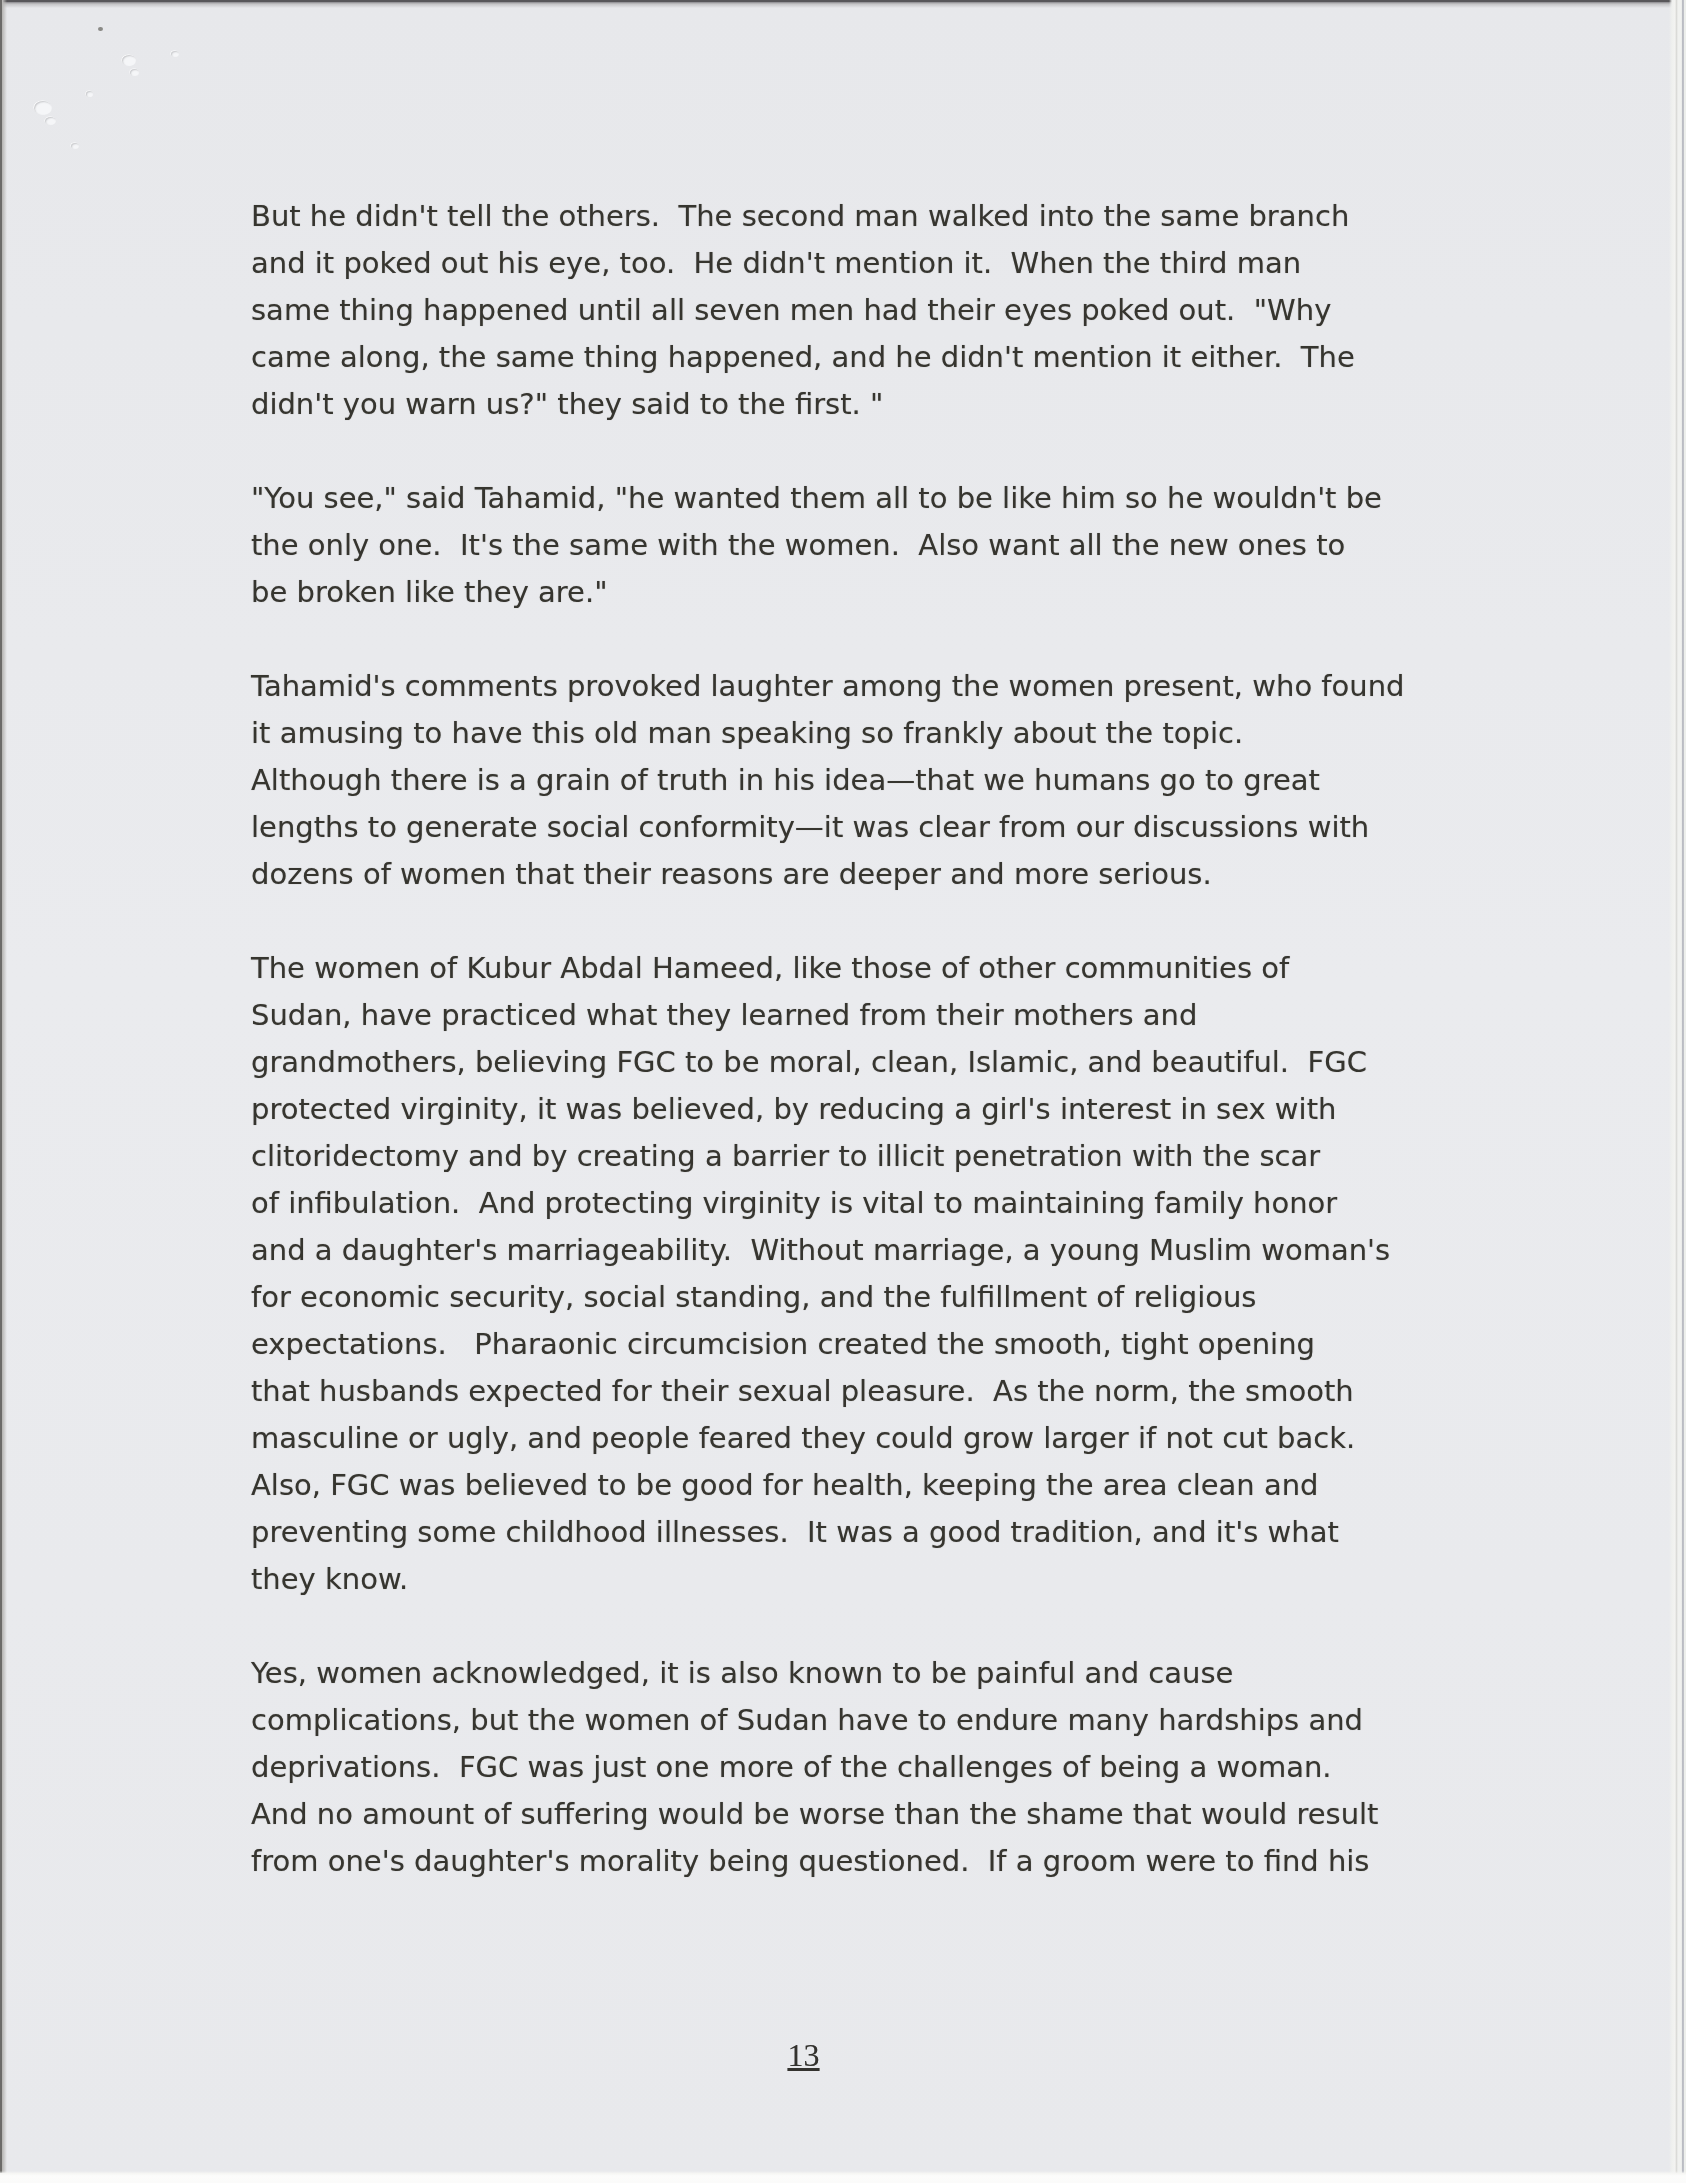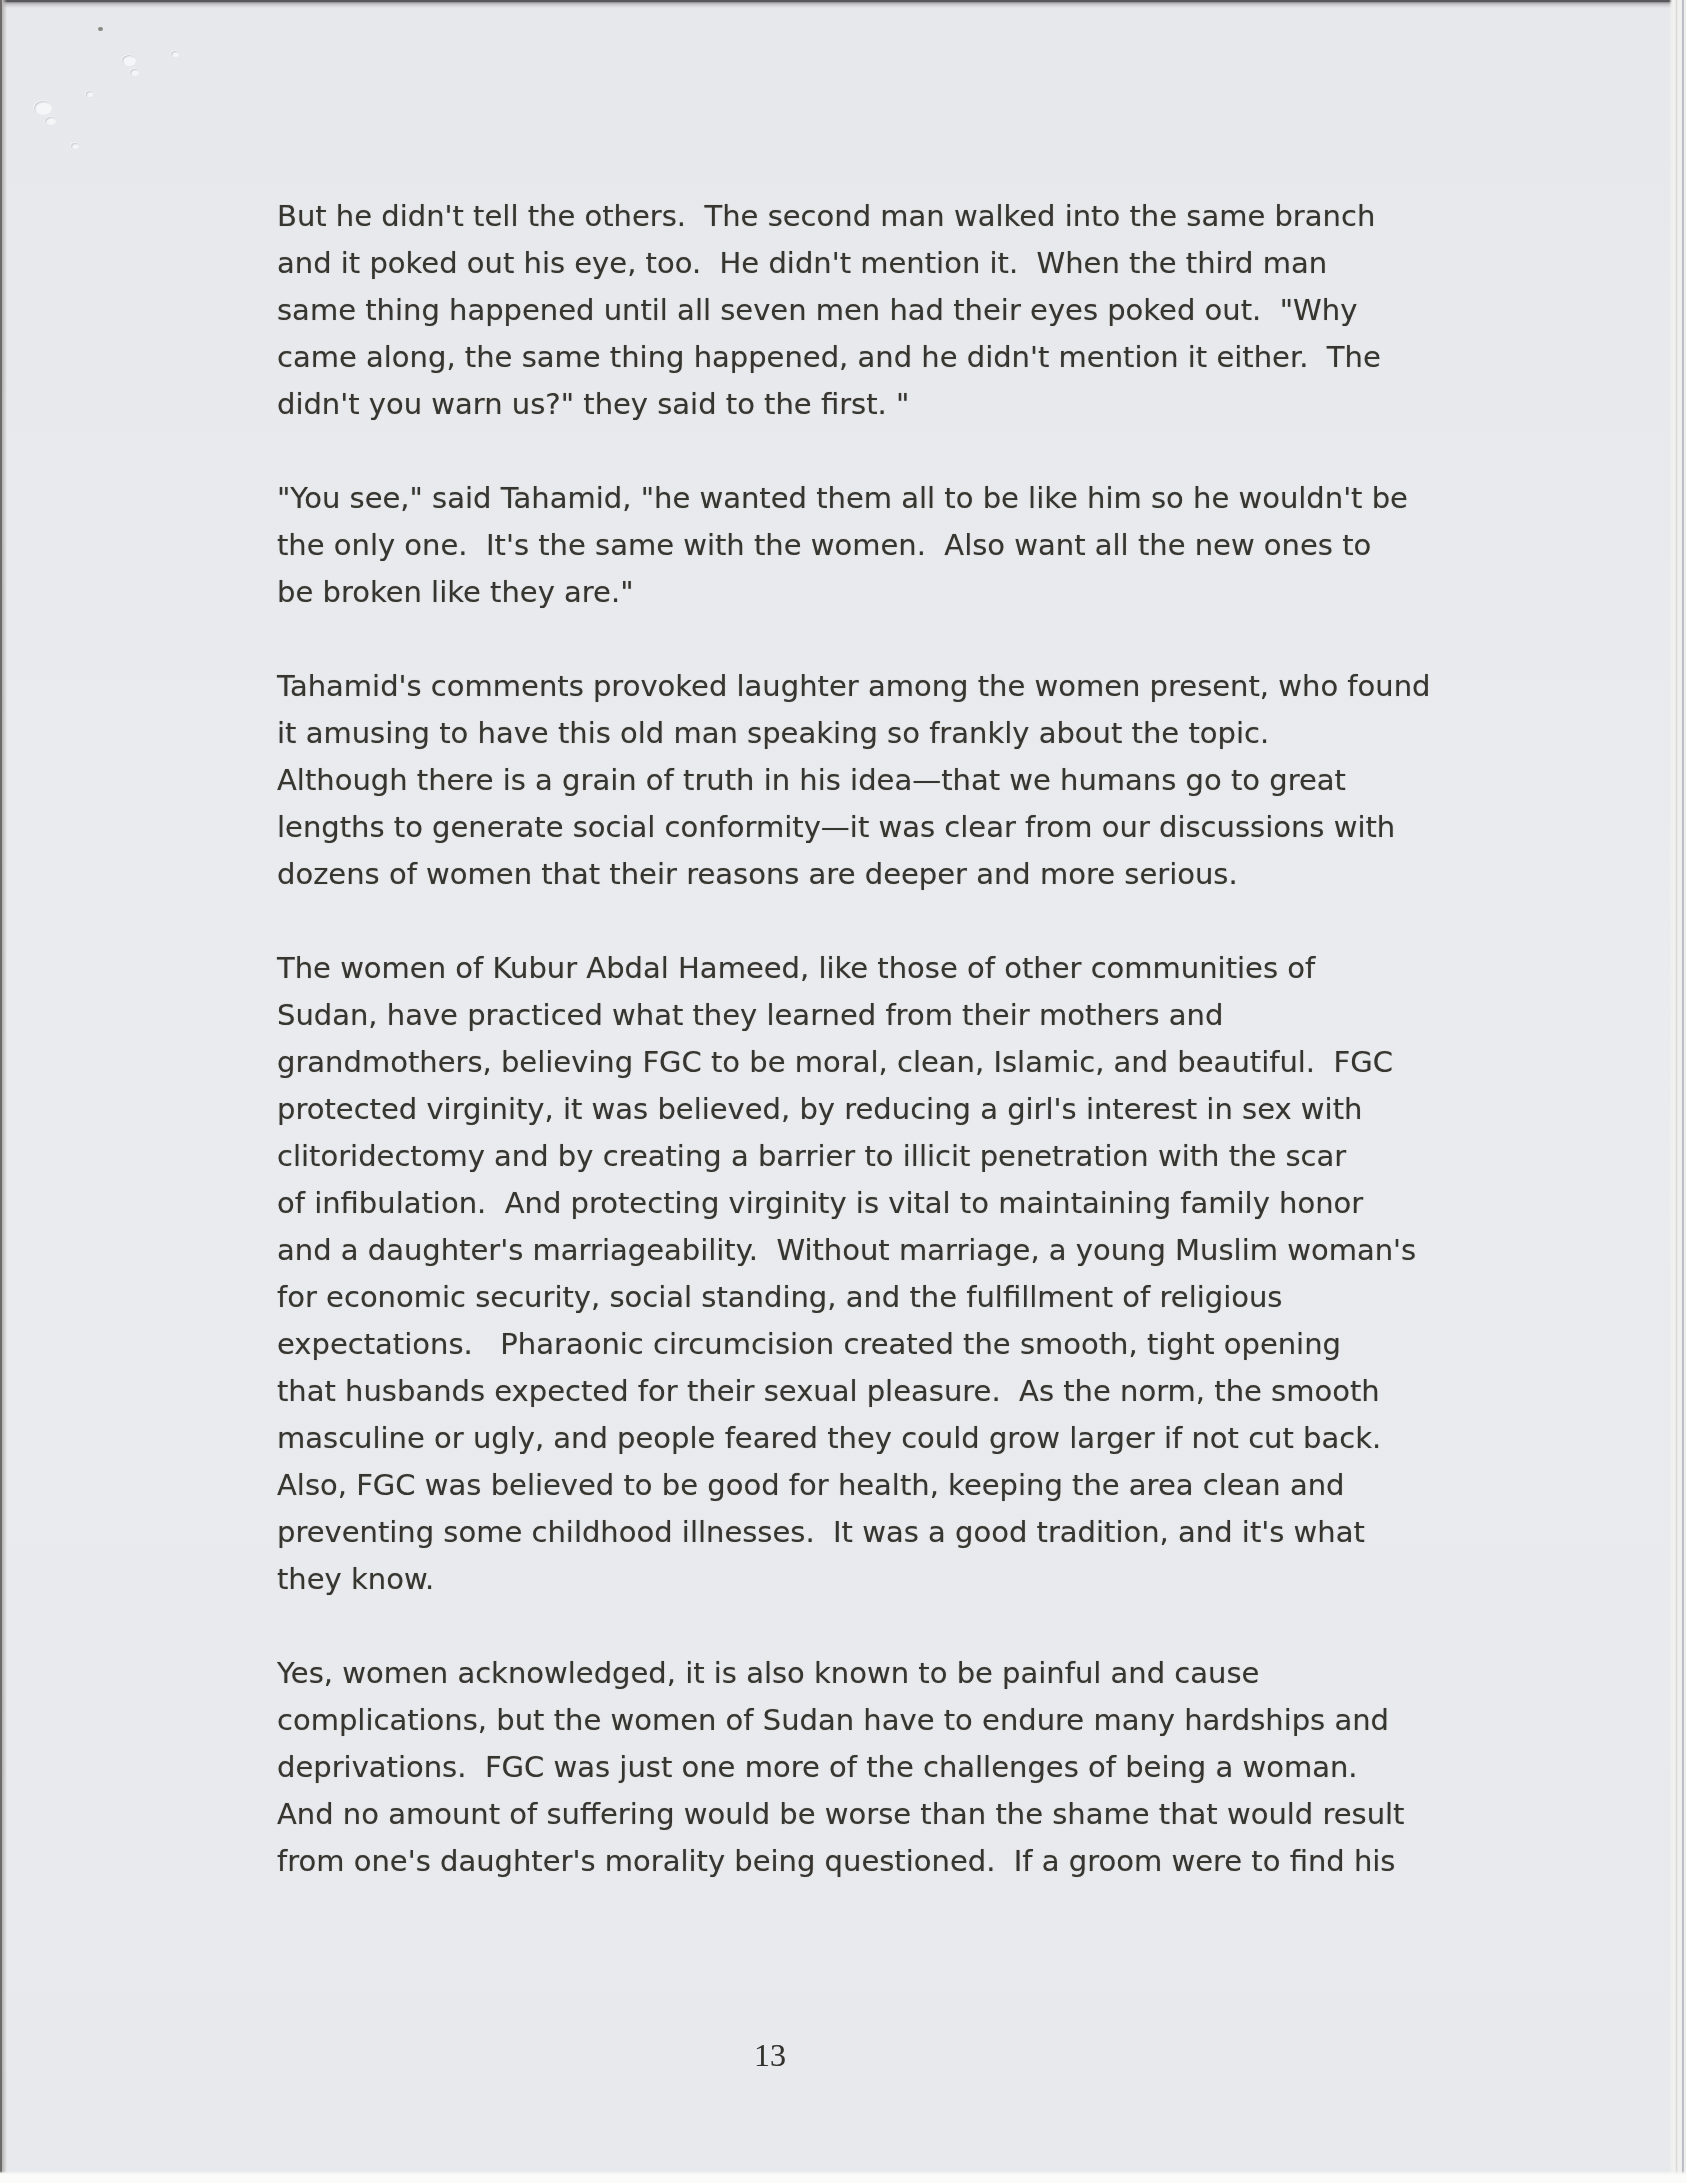--- a/index.html
+++ b/index.html
@@ -52,33 +52,34 @@
   .text-block {
     position: absolute;
     left: 251px;
     top: 193px;
     color: #36352f;
     font-size: 29px;
     line-height: 47px;
     text-shadow: 0 0 1px rgba(54,53,47,0.38);
   }
   .para + .para { margin-top: 47px; }
-  .line { white-space: pre; margin-left: 26px; }
+  .line { white-space: pre; }
   .i { }
 
   .page-number {
     position: absolute;
     left: 754px;
     top: 2037px;
     width: 99px;
-    text-align: left;
+    text-align: center;
     font-family: "Liberation Serif", serif;
     font-size: 32px;
     color: #33322e;
     text-shadow: 0 0 0.5px rgba(51,50,46,0.4);
+    text-decoration: underline;
   }
 </style>
 </head>
 <body>
 
 <div class="edge-top"></div>
 <div class="edge-left"></div>
 <div class="edge-right"></div>
 <div class="edge-bottom"></div>
 

